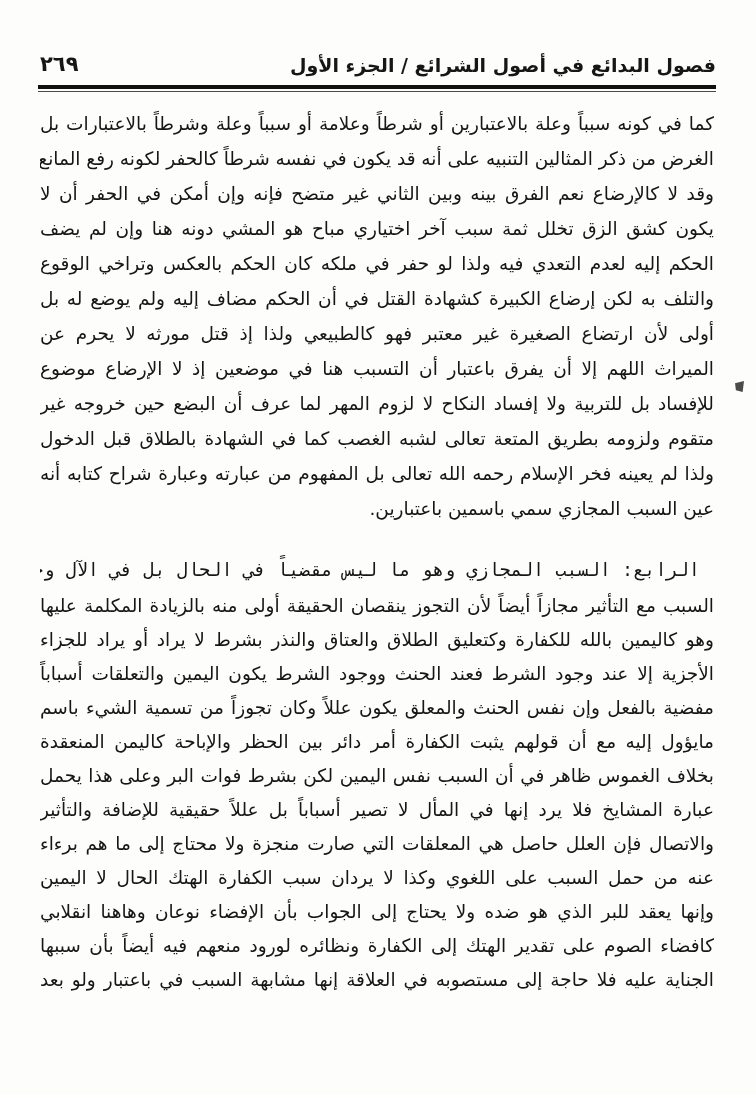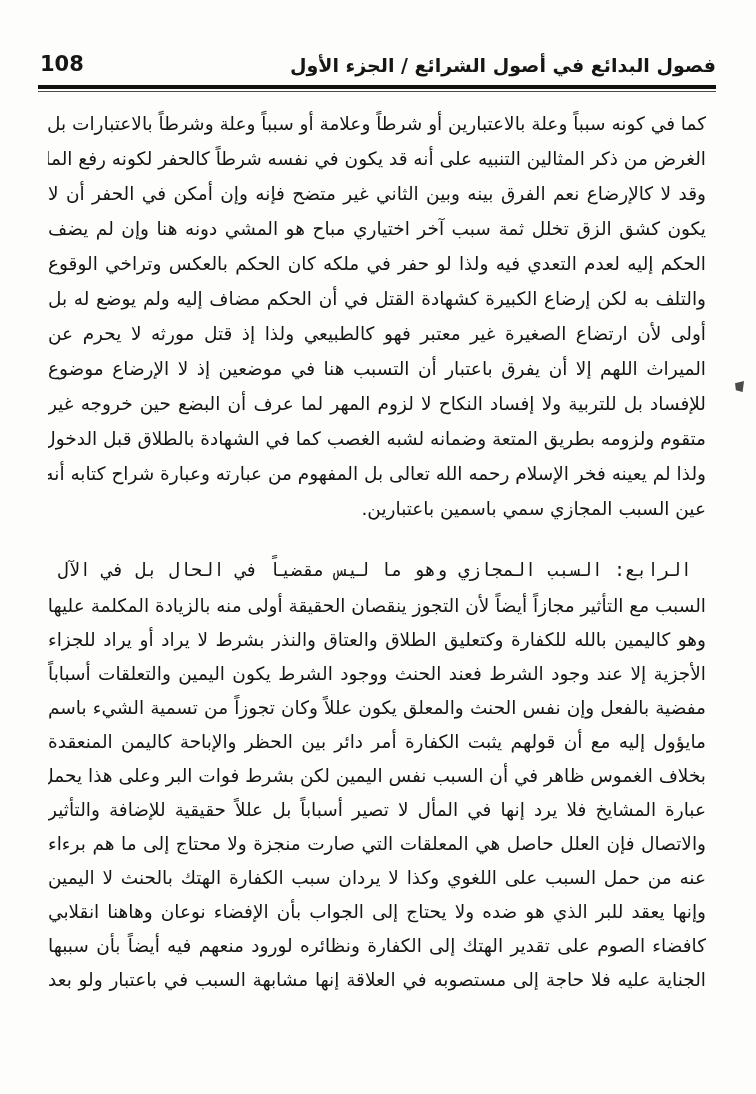--- a/index.html
+++ b/index.html
@@ -58,21 +58,21 @@
     background: #4a4a4a;
   }
   .body-text {
     position: absolute;
     top: 98px;
     right: 42px;
     left: 40px;
     font-size: 18.5px;
   }
   .paragraph {
-    margin: 8px;
+    margin: 0;
   }
   .para-1 {
     margin-top: 8px;
   }
   .para-2 {
     margin-top: 29px;
   }
   .line {
     height: 35px;
     line-height: 35px;
@@ -103,54 +103,54 @@
     opacity: 0.85;
   }
 </style>
 </head>
 <body>
 
 <div class="page">
 
   <div class="header">
     <div class="book-title">فصول البدائع في أصول الشرائع / الجزء الأول</div>
-    <div class="page-number">108</div>
+    <div class="page-number">٢٦٩</div>
   </div>
 
   <div class="header-rule">
     <div class="rule-thick"></div>
     <div class="rule-thin"></div>
   </div>
 
   <div class="body-text">
     <div class="paragraph para-1">
         <div class="line">كما في كونه سبباً وعلة بالاعتبارين أو شرطاً وعلامة أو سبباً وعلة وشرطاً بالاعتبارات بل</div>
         <div class="line">الغرض من ذكر المثالين التنبيه على أنه قد يكون في نفسه شرطاً كالحفر لكونه رفع المانع</div>
         <div class="line">وقد لا كالإرضاع نعم الفرق بينه وبين الثاني غير متضح فإنه وإن أمكن في الحفر أن لا</div>
         <div class="line">يكون كشق الزق تخلل ثمة سبب آخر اختياري مباح هو المشي دونه هنا وإن لم يضف</div>
         <div class="line">الحكم إليه لعدم التعدي فيه ولذا لو حفر في ملكه كان الحكم بالعكس وتراخي الوقوع</div>
         <div class="line">والتلف به لكن إرضاع الكبيرة كشهادة القتل في أن الحكم مضاف إليه ولم يوضع له بل</div>
         <div class="line">أولى لأن ارتضاع الصغيرة غير معتبر فهو كالطبيعي ولذا إذ قتل مورثه لا يحرم عن</div>
         <div class="line">الميراث اللهم إلا أن يفرق باعتبار أن التسبب هنا في موضعين إذ لا الإرضاع موضوع</div>
         <div class="line">للإفساد بل للتربية ولا إفساد النكاح لا لزوم المهر لما عرف أن البضع حين خروجه غير</div>
-        <div class="line">متقوم ولزومه بطريق المتعة وضمانه لشبه الغصب كما في الشهادة بالطلاق قبل الدخول</div>
+        <div class="line">متقوم ولزومه بطريق المتعة تعالى لشبه الغصب كما في الشهادة بالطلاق قبل الدخول</div>
         <div class="line">ولذا لم يعينه فخر الإسلام رحمه الله تعالى بل المفهوم من عبارته وعبارة شراح كتابه أنه</div>
         <div class="line line-final">عين السبب المجازي سمي باسمين باعتبارين.</div>
       </div>
     <div class="paragraph para-2">
         <div class="line">الرابع: السبب المجازي وهو ما ليس مقضياً في الحال بل في الآل وخص به وإن كان</div>
         <div class="line">السبب مع التأثير مجازاً أيضاً لأن التجوز ينقصان الحقيقة أولى منه بالزيادة المكلمة عليها</div>
         <div class="line">وهو كاليمين بالله للكفارة وكتعليق الطلاق والعتاق والنذر بشرط لا يراد أو يراد للجزاء</div>
         <div class="line">الأجزية إلا عند وجود الشرط فعند الحنث ووجود الشرط يكون اليمين والتعلقات أسباباً</div>
         <div class="line">مفضية بالفعل وإن نفس الحنث والمعلق يكون عللاً وكان تجوزاً من تسمية الشيء باسم</div>
         <div class="line">مايؤول إليه مع أن قولهم يثبت الكفارة أمر دائر بين الحظر والإباحة كاليمن المنعقدة</div>
         <div class="line">بخلاف الغموس ظاهر في أن السبب نفس اليمين لكن بشرط فوات البر وعلى هذا يحمل</div>
         <div class="line">عبارة المشايخ فلا يرد إنها في المأل لا تصير أسباباً بل عللاً حقيقية للإضافة والتأثير</div>
         <div class="line">والاتصال فإن العلل حاصل هي المعلقات التي صارت منجزة ولا محتاج إلى ما هم برءاء</div>
-        <div class="line">عنه من حمل السبب على اللغوي وكذا لا يردان سبب الكفارة الهتك بالحنث لا اليمين</div>
+        <div class="line">عنه من حمل السبب على اللغوي وكذا لا يردان سبب الكفارة الهتك الحال لا اليمين</div>
         <div class="line">وإنها يعقد للبر الذي هو ضده ولا يحتاج إلى الجواب بأن الإفضاء نوعان وهاهنا انقلابي</div>
         <div class="line">كافضاء الصوم على تقدير الهتك إلى الكفارة ونظائره لورود منعهم فيه أيضاً بأن سببها</div>
         <div class="line">الجناية عليه فلا حاجة إلى مستصوبه في العلاقة إنها مشابهة السبب في باعتبار ولو بعد</div>
       </div>
   </div>
 
   <div class="scan-artifact"></div>
 
 </div>
 

